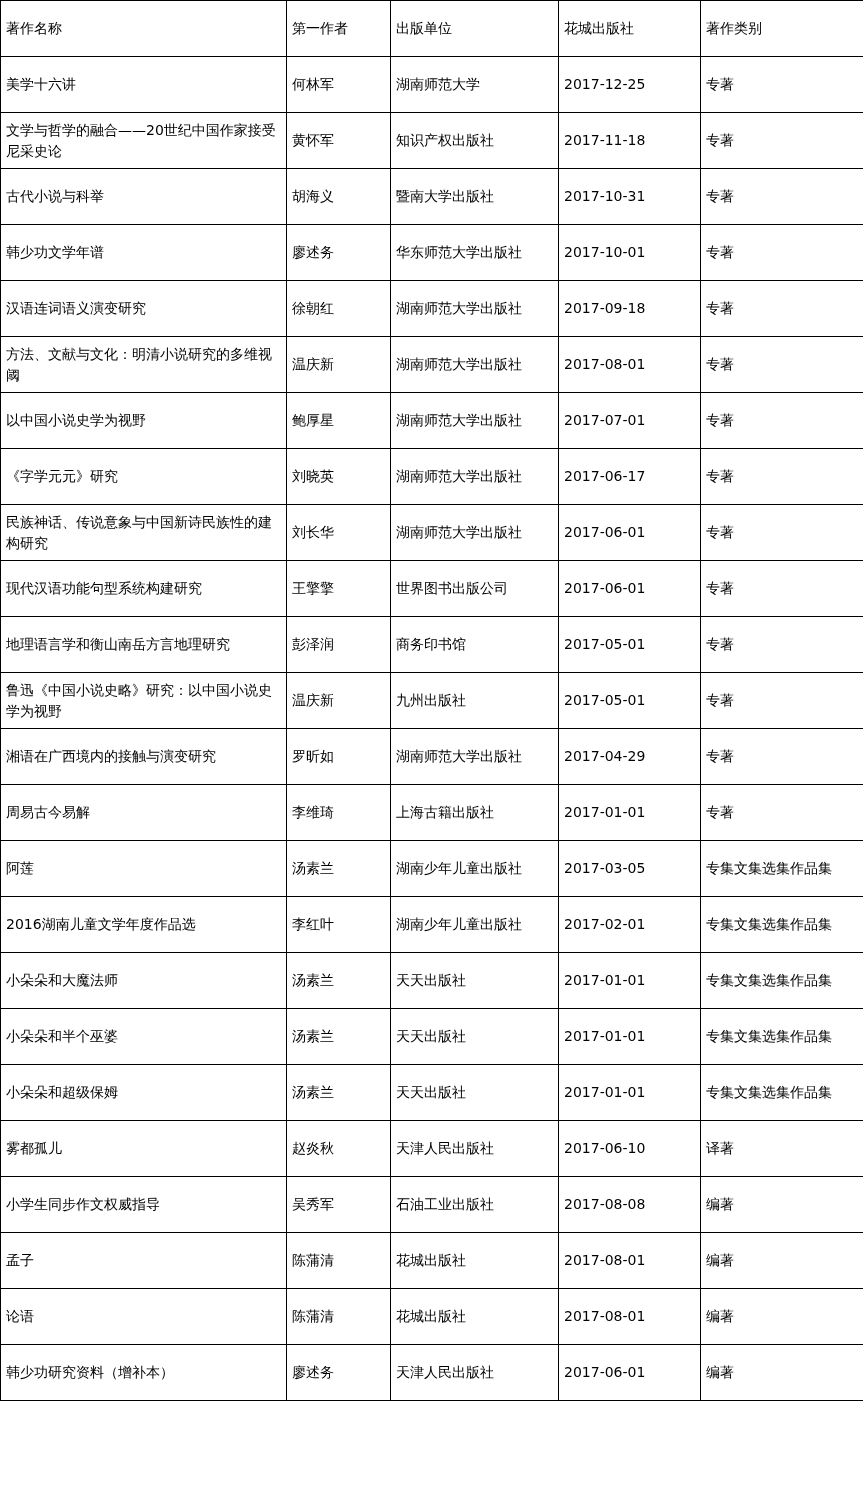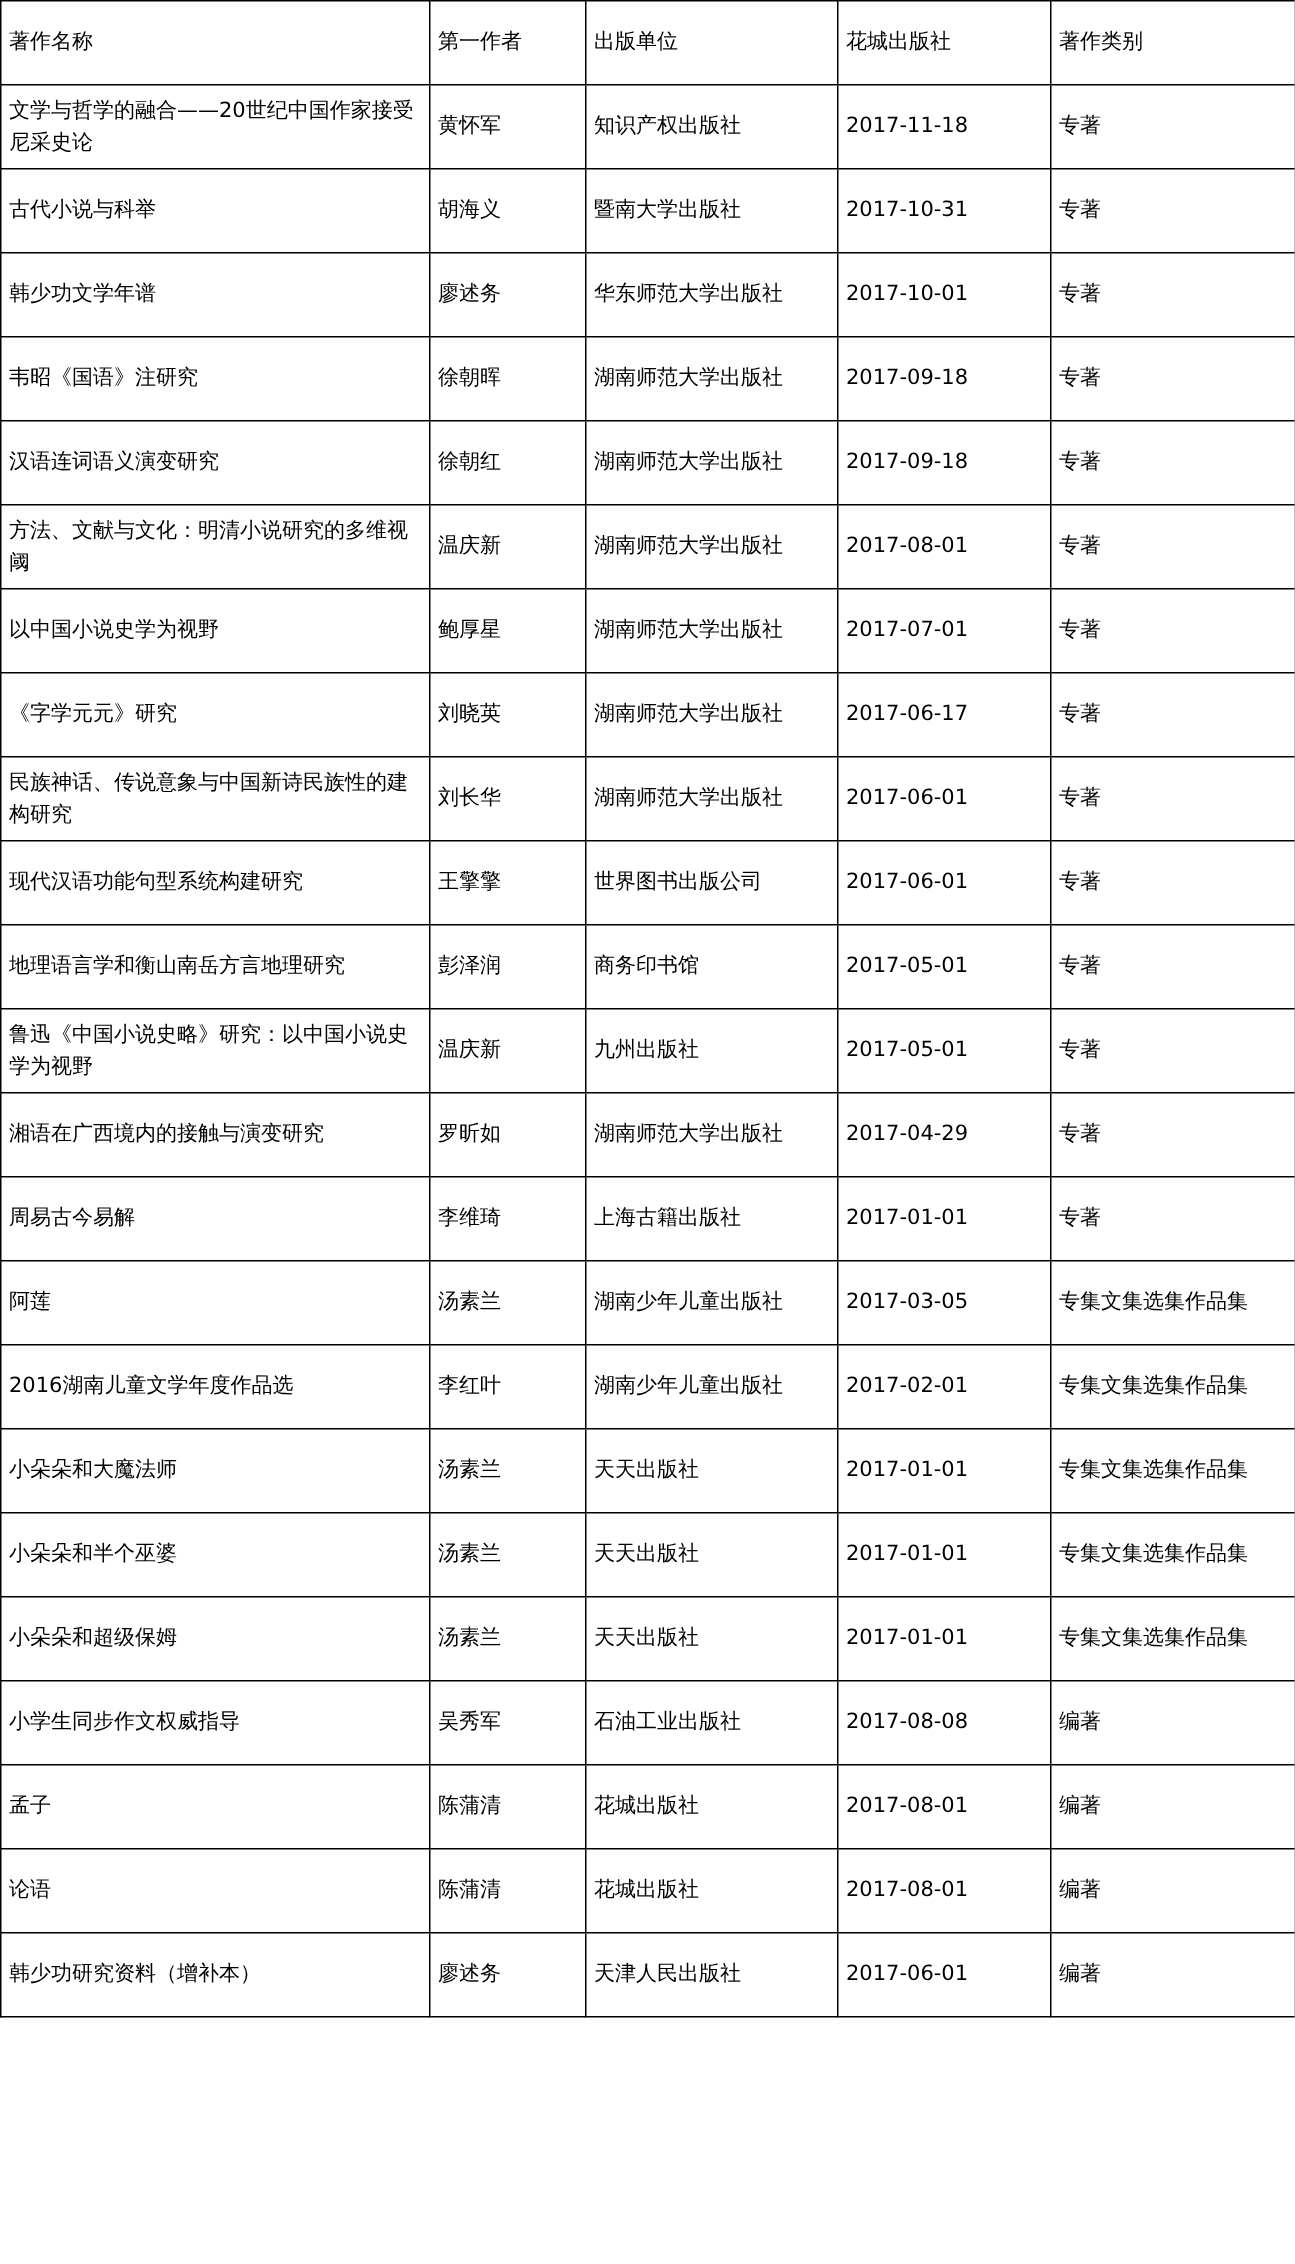--- a/index.html
+++ b/index.html
@@ -54,20 +54,27 @@
       <tr id="header-row">
           <th>著作名称</th>
           <th>第一作者</th>
           <th>出版单位</th>
           <th>花城出版社</th>
           <th>著作类别</th>
         </tr>
     </thead>
     <tbody id="table-body">
         <tr>
+          <td>美学十六讲</td>
+          <td>何林军</td>
+          <td>湖南师范大学</td>
+          <td>2017-12-25</td>
+          <td>专著</td>
+        </tr>
+        <tr>
           <td>文学与哲学的融合——20世纪中国作家接受尼采史论</td>
           <td>黄怀军</td>
           <td>知识产权出版社</td>
           <td>2017-11-18</td>
           <td>专著</td>
         </tr>
         <tr>
           <td>古代小说与科举</td>
           <td>胡海义</td>
           <td>暨南大学出版社</td>
@@ -75,27 +82,20 @@
           <td>专著</td>
         </tr>
         <tr>
           <td>韩少功文学年谱</td>
           <td>廖述务</td>
           <td>华东师范大学出版社</td>
           <td>2017-10-01</td>
           <td>专著</td>
         </tr>
         <tr>
-          <td>韦昭《国语》注研究</td>
-          <td>徐朝晖</td>
-          <td>湖南师范大学出版社</td>
-          <td>2017-09-18</td>
-          <td>专著</td>
-        </tr>
-        <tr>
           <td>汉语连词语义演变研究</td>
           <td>徐朝红</td>
           <td>湖南师范大学出版社</td>
           <td>2017-09-18</td>
           <td>专著</td>
         </tr>
         <tr>
           <td>方法、文献与文化：明清小说研究的多维视阈</td>
           <td>温庆新</td>
           <td>湖南师范大学出版社</td>
@@ -185,20 +185,27 @@
           <td>天天出版社</td>
           <td>2017-01-01</td>
           <td>专集文集选集作品集</td>
         </tr>
         <tr>
           <td>小朵朵和超级保姆</td>
           <td>汤素兰</td>
           <td>天天出版社</td>
           <td>2017-01-01</td>
           <td>专集文集选集作品集</td>
+        </tr>
+        <tr>
+          <td>雾都孤儿</td>
+          <td>赵炎秋</td>
+          <td>天津人民出版社</td>
+          <td>2017-06-10</td>
+          <td>译著</td>
         </tr>
         <tr>
           <td>小学生同步作文权威指导</td>
           <td>吴秀军</td>
           <td>石油工业出版社</td>
           <td>2017-08-08</td>
           <td>编著</td>
         </tr>
         <tr>
           <td>孟子</td>

